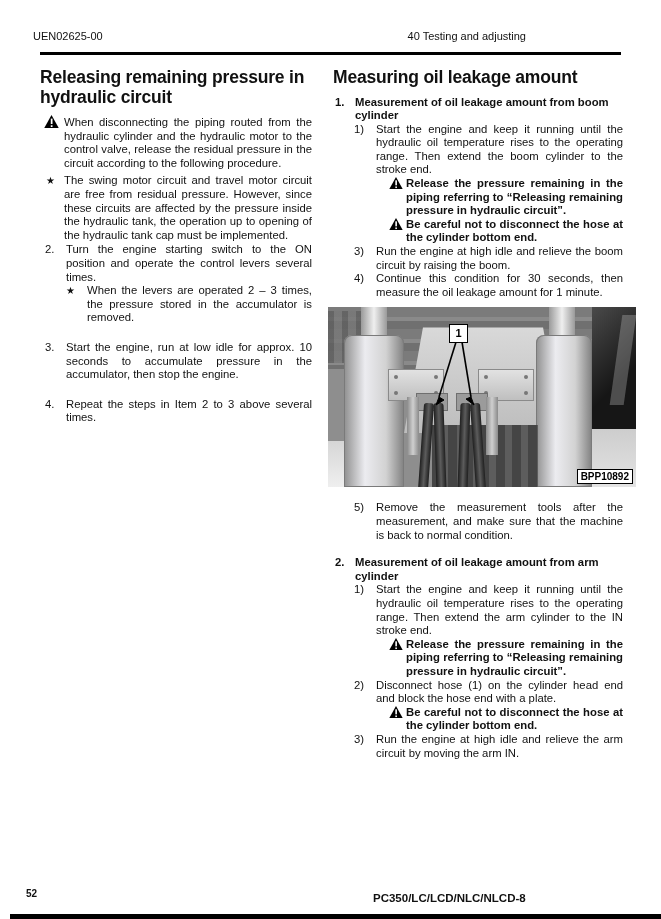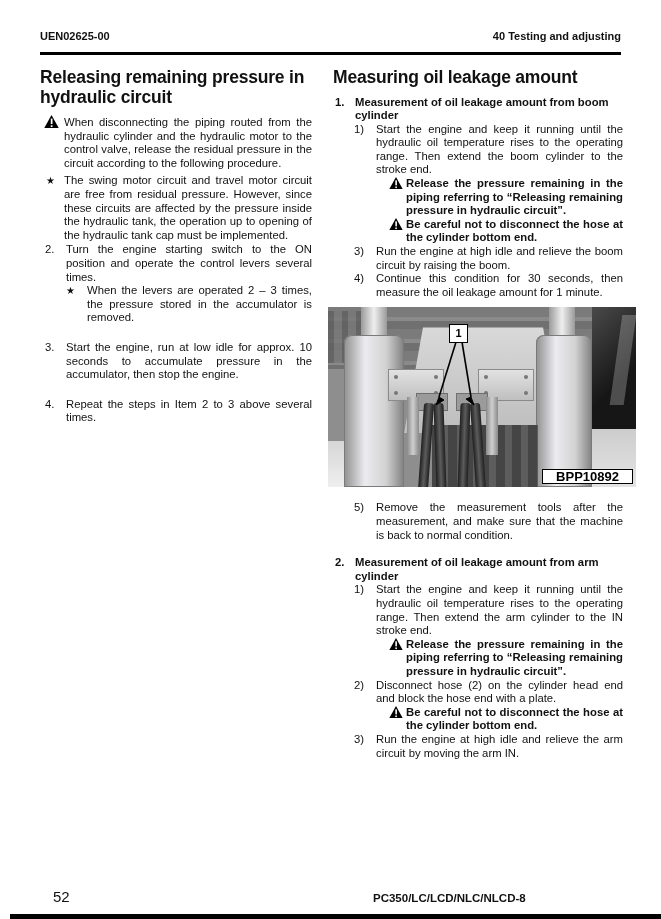--- a/index.html
+++ b/index.html
@@ -1,21 +1,21 @@
 <!DOCTYPE html>
 <html><head>
 <meta charset="utf-8">
 <style>
   * { margin:0; padding:0; box-sizing:content-box; }
   html,body { background:#ffffff; }
   body { width:661px; height:919px; font-family:"Liberation Sans", sans-serif; color:#111; position:relative; overflow:hidden; }
   .page { position:absolute; inset:0; background:#fff; }
 
   
-  .hdr { position:absolute; top:30px; left:40px; width:581px; display:flex; justify-content:space-between; font-size:11px; font-weight:bold; }
+  .hdr { position:absolute; top:30px; left:33px; width:493px; display:flex; justify-content:space-between; font-size:11px; font-weight:normal; }
   .hdr-rule { position:absolute; top:52px; left:40px; width:581px; height:3px; background:#000; }
 
   
   .col { position:absolute; top:68px; font-size:11.3px; line-height:13.6px; text-align:justify; }
   .col-left  { left:40px;  width:272px; }
   .col-right { left:333px; width:290px; }
   h1.title { font-size:17.5px; line-height:19.5px; font-weight:bold; text-align:left; margin-bottom:8px; letter-spacing:-0.2px; }
 
   
   .lwarn { padding-left:24px; font-weight:normal; margin-bottom:4px; }
@@ -65,26 +65,26 @@
   .h3 { left:131px; transform:rotate(2deg); }
   .h4 { left:145px; transform:rotate(-4deg); }
   .undercarriage { top:118px; left:104px; width:106px; height:62px; background:#4e4e4e;
     background:repeating-linear-gradient(90deg,#454545 0 9px,#5d5d5d 9px 16px); }
   .cab { top:0; right:0; width:44px; height:126px; background:linear-gradient(135deg,#4a4a4a 0,#161616 60%); }
   .cab-glint { top:8px; right:6px; width:14px; height:90px; background:#cfcfcf; opacity:.3; transform:skewX(-8deg); }
   .body-br { bottom:0; right:0; width:46px; height:58px; background:linear-gradient(180deg,#cdcdcd,#e4e4e4); }
   .body-bl { bottom:0; left:0; width:58px; height:46px; background:linear-gradient(180deg,#d6d6d6,#efefef); }
   .callout-box { top:17px; left:121px; width:17px; height:17px; background:#fff; border:1px solid #000;
     font-size:11px; font-weight:bold; text-align:center; line-height:17px; color:#000; }
-  .photo-id { right:3px; bottom:3px; background:#fff; border:1px solid #000; font-size:13px; font-weight:bold;
-    padding:0 13px; line-height:13px; color:#000;margin-top:26px; }
+  .photo-id { right:3px; bottom:3px; background:#fff; border:1px solid #000; font-size:10px; font-weight:bold;
+    padding:0 3px; line-height:13px; color:#000;margin-top:26px; }
   .arrows { top:0; left:0; }
 
   
-  .ftr-page { position:absolute; left:53px; top:888px; font-size:15px; font-weight:normal; }
+  .ftr-page { position:absolute; left:26px; top:888px; font-size:10px; font-weight:bold; }
   .ftr-model { position:absolute; left:373px; top:892px; font-size:11.5px; font-weight:bold; }
   .ftr-bar { position:absolute; left:10px; bottom:0; width:651px; height:5px; background:#000; }
 </style>
 </head>
 <body>
 
 <div class="page">
 
   <div class="hdr">
     <span>UEN02625-00</span>
@@ -219,21 +219,21 @@
         <div class="rwarn">
           <svg class="wicon" viewBox="0 0 20 18">
               <path d="M10 0 L20 18 H0 Z" fill="#000"></path>
               <rect x="9" y="5" width="2.4" height="7.5" fill="#fff"></rect>
               <rect x="9" y="14.2" width="2.4" height="2.4" fill="#fff"></rect>
             </svg><span>Release the pressure remaining in the piping referring to “Releasing remaining pressure in hydraulic circuit”.</span>
         </div>
       </div>
 
       <div class="rstep">
-        <div><span class="n">2)</span><span>Disconnect hose (2) on the cylinder head end and block the hose end with a plate.</span></div>
+        <div><span class="n">2)</span><span>Disconnect hose (1) on the cylinder head end and block the hose end with a plate.</span></div>
         <div class="rwarn">
           <svg class="wicon" viewBox="0 0 20 18">
               <path d="M10 0 L20 18 H0 Z" fill="#000"></path>
               <rect x="9" y="5" width="2.4" height="7.5" fill="#fff"></rect>
               <rect x="9" y="14.2" width="2.4" height="2.4" fill="#fff"></rect>
             </svg><span>Be careful not to disconnect the hose at the cylinder bottom end.</span>
         </div>
       </div>
 
       <div class="rstep">

